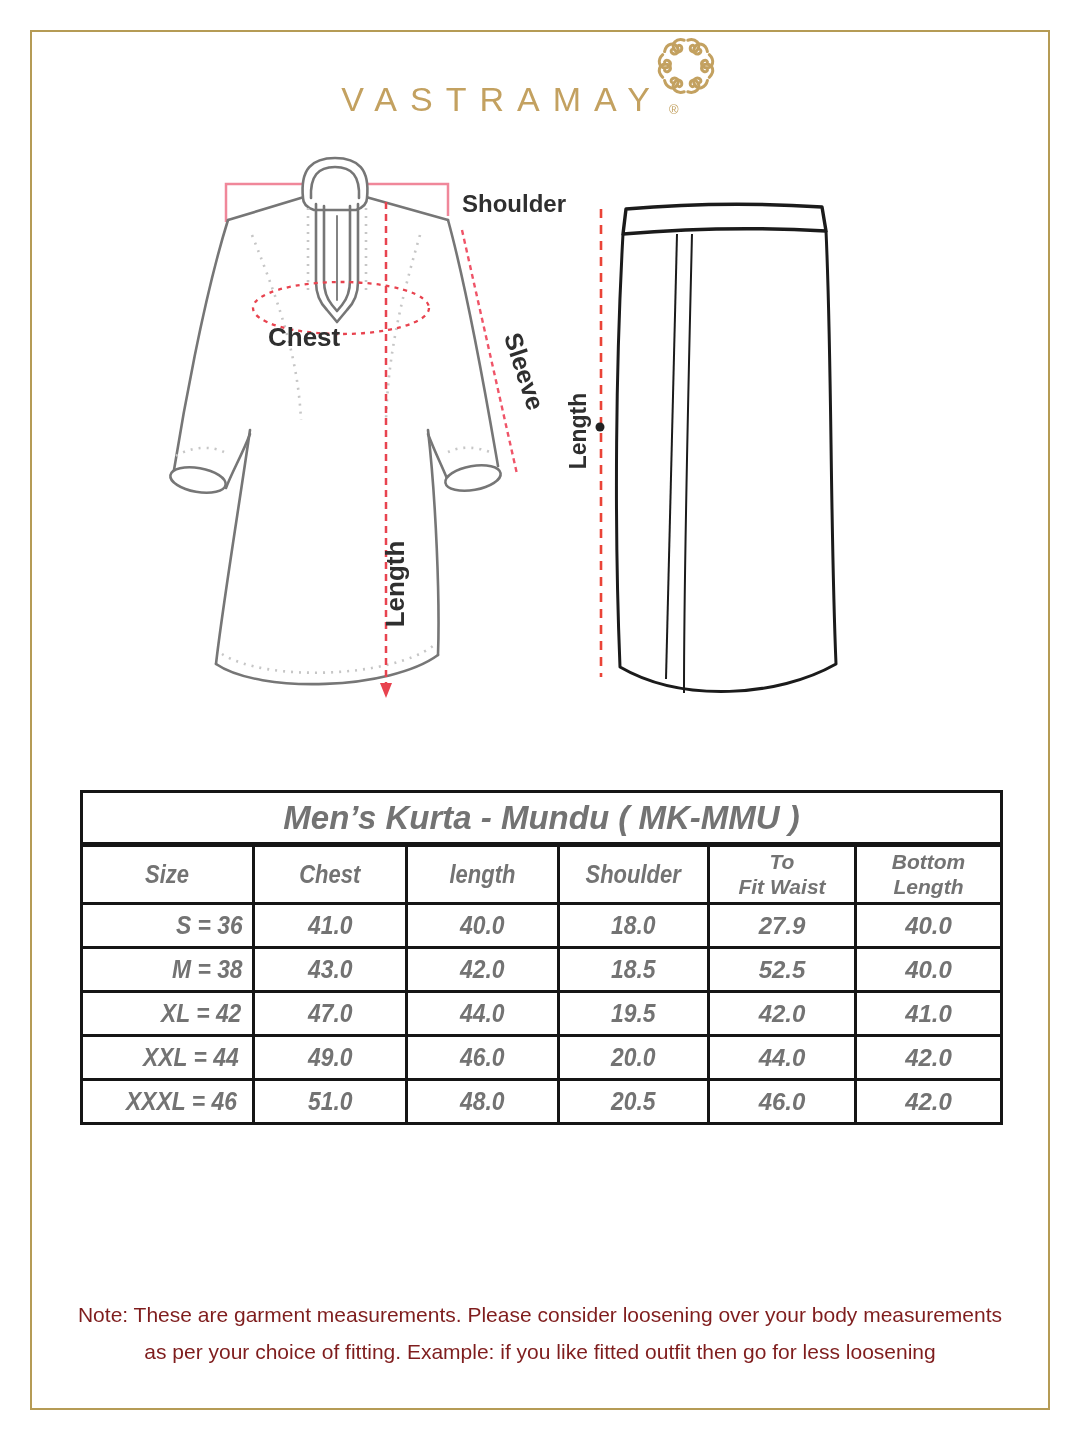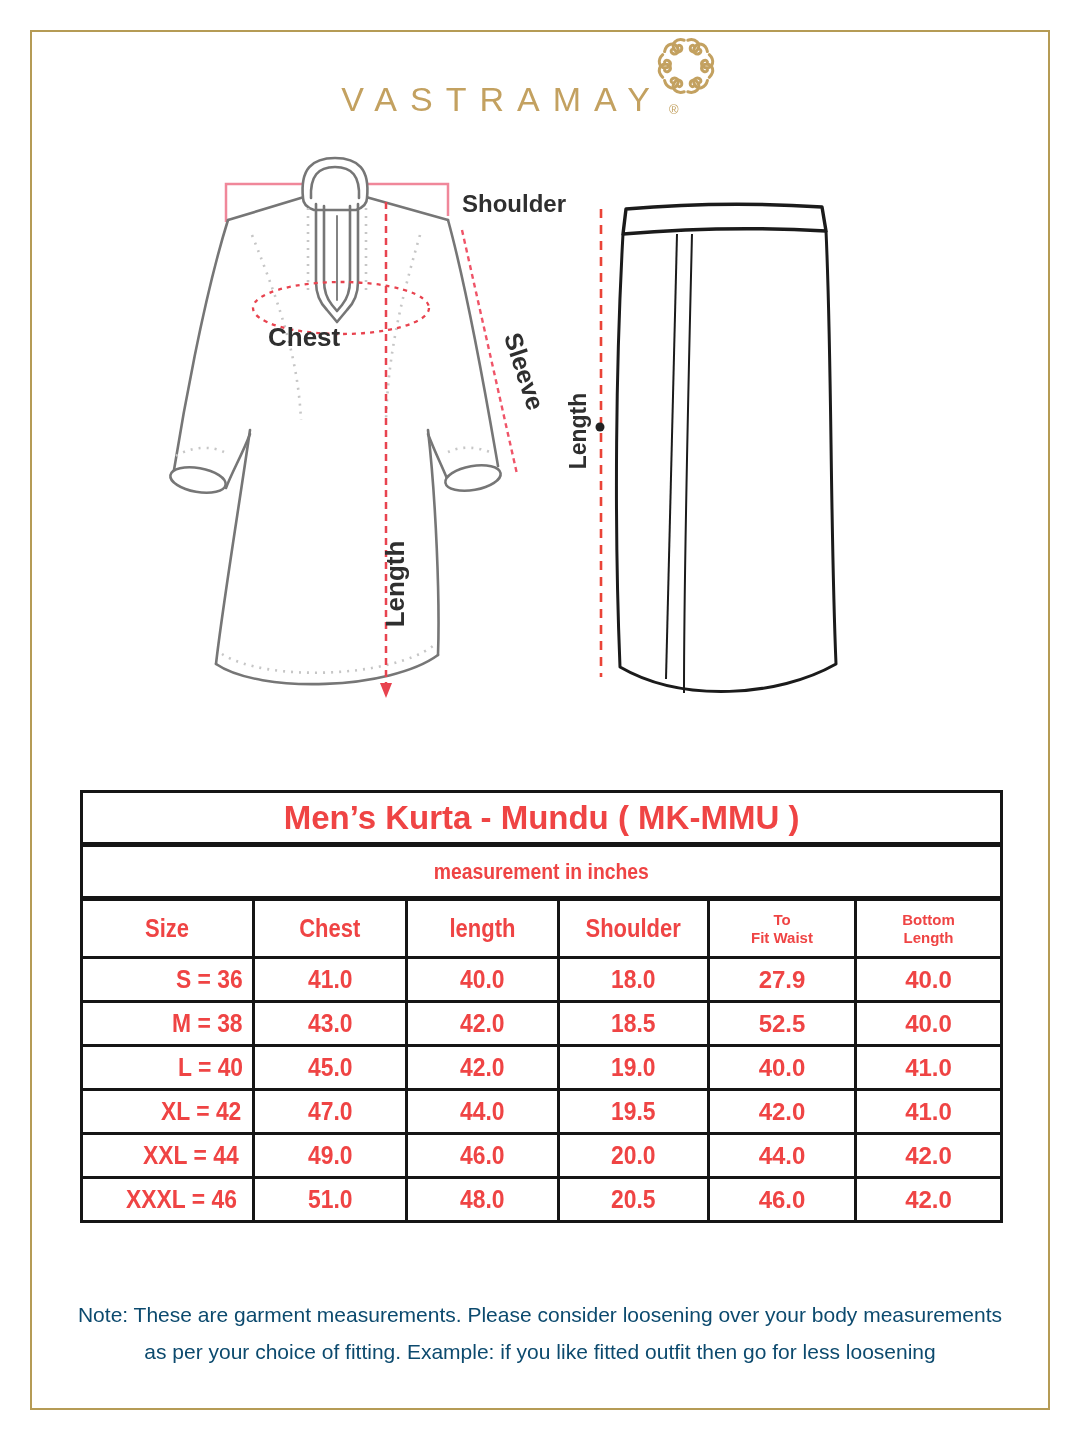--- a/index.html
+++ b/index.html
@@ -19,35 +19,35 @@
   .reg{position:absolute;left:669px;top:102px;font-size:13px;color:#c3a160;}
   
   .diagrams{position:absolute;top:150px;left:0;width:1080px;height:640px;}
   .diagrams svg text{font-family:"Liberation Sans", sans-serif;font-weight:bold;fill:#2f2f2f;}
   
   table.size-table{
     position:absolute;top:790px;left:80px;width:920px;
     border-collapse:collapse;table-layout:fixed;background:#fff;
   }
   .size-table td,.size-table th{
-    border:3px solid #151515;padding:0;text-align:center;color:#ef4444;vertical-align:middle;
+    border:3px solid #151515;padding:0;text-align:center;color:#737373;vertical-align:middle;font-style:italic;
   }
   .row-title td{height:49px;font-size:33px;font-weight:bold;border-bottom-width:5px;}
   .row-sub td{height:49px;font-size:22px;font-weight:bold;border-bottom-width:5px;}
   .row-head th{height:55px;font-size:25px;font-weight:bold;}
-  .row-head th.small{font-size:15px;line-height:1.15;white-space:pre-line;text-align:center;}
+  .row-head th.small{font-size:21px;line-height:1.15;white-space:pre-line;text-align:center;}
   .row-data td{height:41px;font-size:26px;font-weight:bold;}
   .row-data td.size-cell{text-align:right;padding-left:8px;}
   .row-data td.reg-font{font-size:24px;}
   .cn{display:inline-block;transform:scaleX(0.88);transform-origin:center;}
   .size-cell .cn{transform-origin:left center;}
   
   .note{
     position:absolute;top:1296px;left:65px;width:950px;text-align:center;
-    font-size:21px;line-height:1.78;color:#0c4a6e;
+    font-size:21px;line-height:1.78;color:#7f1d1d;
   }
 </style>
 </head>
 <body>
 
 <div class="frame"></div>
 
 <div class="logo">
   <div class="logo-text">VASTRAMAY</div>
   <svg class="ornament" viewBox="-50 -50 100 100">
@@ -144,23 +144,20 @@
       <col style="width:153px">
       <col style="width:152px">
     <col style="width:150px">
       <col style="width:147px">
       <col style="width:146px">
   </colgroup>
   <tbody>
     <tr class="row-title">
       <td colspan="6"><span>Men’s Kurta - Mundu ( MK-MMU )</span></td>
     </tr>
-    <tr class="row-sub">
-      <td colspan="6"><span class="cn">measurement in inches</span></td>
-    </tr>
     <tr class="row-head">
       <th><span class="cn">Size</span></th>
       <th><span class="cn">Chest</span></th>
       <th><span class="cn">length</span></th>
       <th><span class="cn">Shoulder</span></th>
       <th class="small">To
 Fit Waist</th>
       <th class="small">Bottom
 Length</th>
     </tr>
@@ -174,28 +171,20 @@
     </tr>
     <tr class="row-data">
       <td class="size-cell"><span class="cn">M = 38</span></td>
       <td><span class="cn">43.0</span></td>
       <td><span class="cn">42.0</span></td>
       <td><span class="cn">18.5</span></td>
       <td class="reg-font"><span>52.5</span></td>
       <td class="reg-font"><span>40.0</span></td>
     </tr>
     <tr class="row-data">
-      <td class="size-cell"><span class="cn">L = 40</span></td>
-      <td><span class="cn">45.0</span></td>
-      <td><span class="cn">42.0</span></td>
-      <td><span class="cn">19.0</span></td>
-      <td class="reg-font"><span>40.0</span></td>
-      <td class="reg-font"><span>41.0</span></td>
-    </tr>
-    <tr class="row-data">
       <td class="size-cell"><span class="cn">XL = 42</span></td>
       <td><span class="cn">47.0</span></td>
       <td><span class="cn">44.0</span></td>
       <td><span class="cn">19.5</span></td>
       <td class="reg-font"><span>42.0</span></td>
       <td class="reg-font"><span>41.0</span></td>
     </tr>
     <tr class="row-data">
       <td class="size-cell"><span class="cn">XXL = 44</span></td>
       <td><span class="cn">49.0</span></td>

